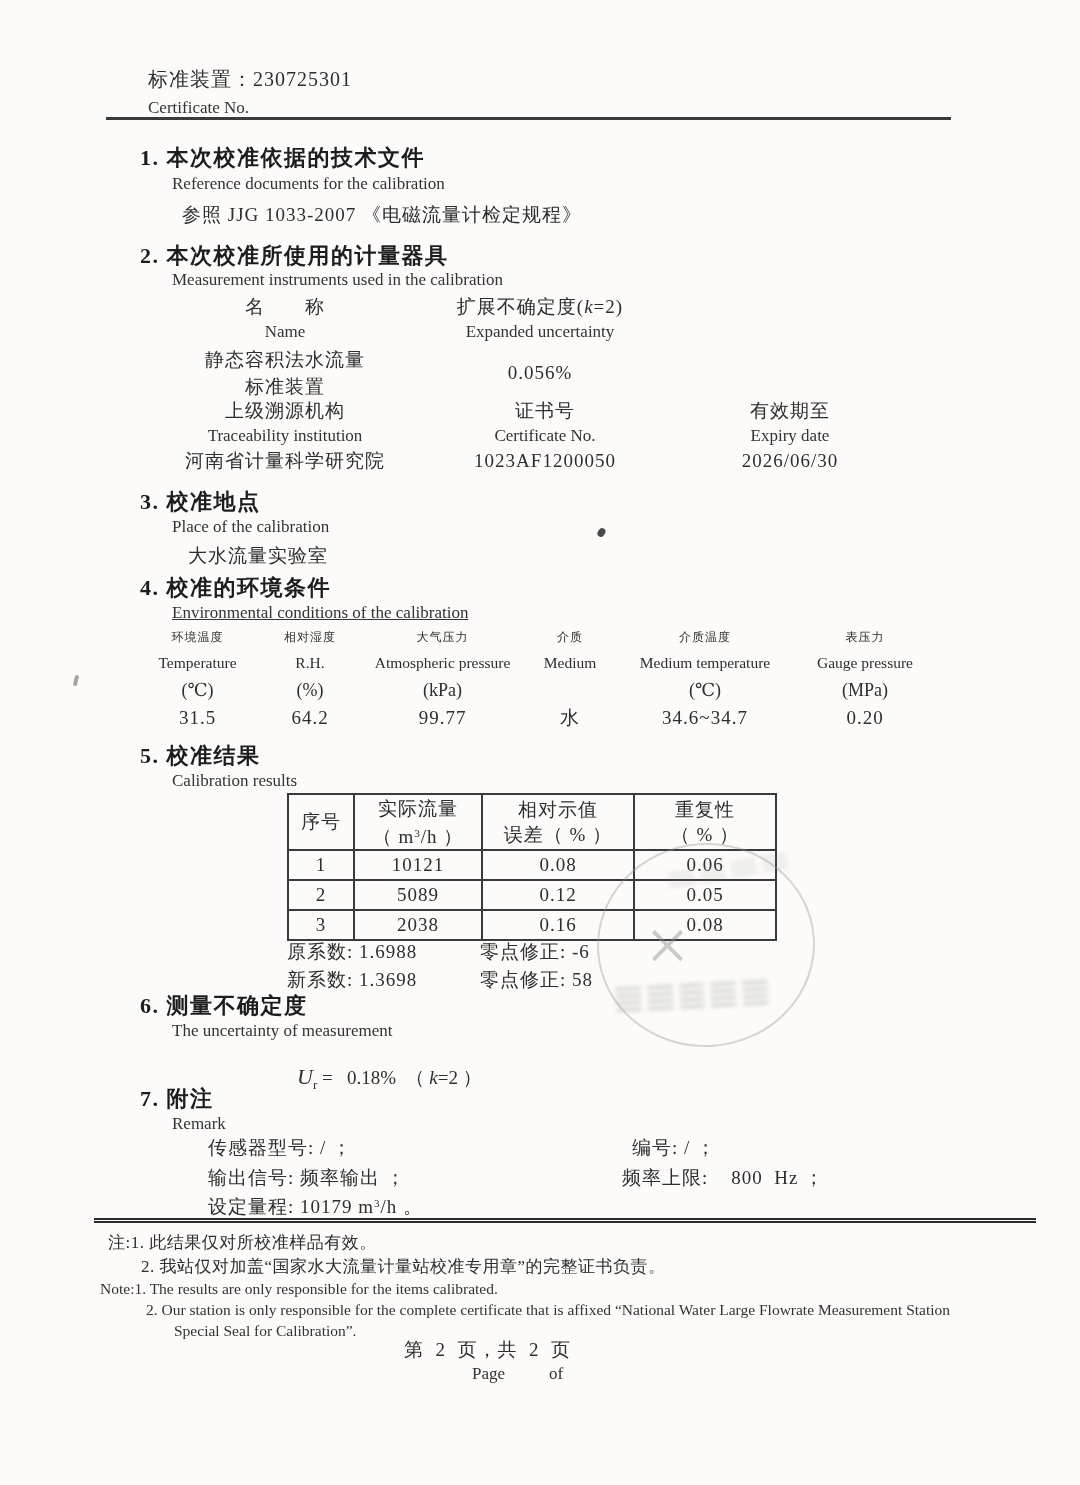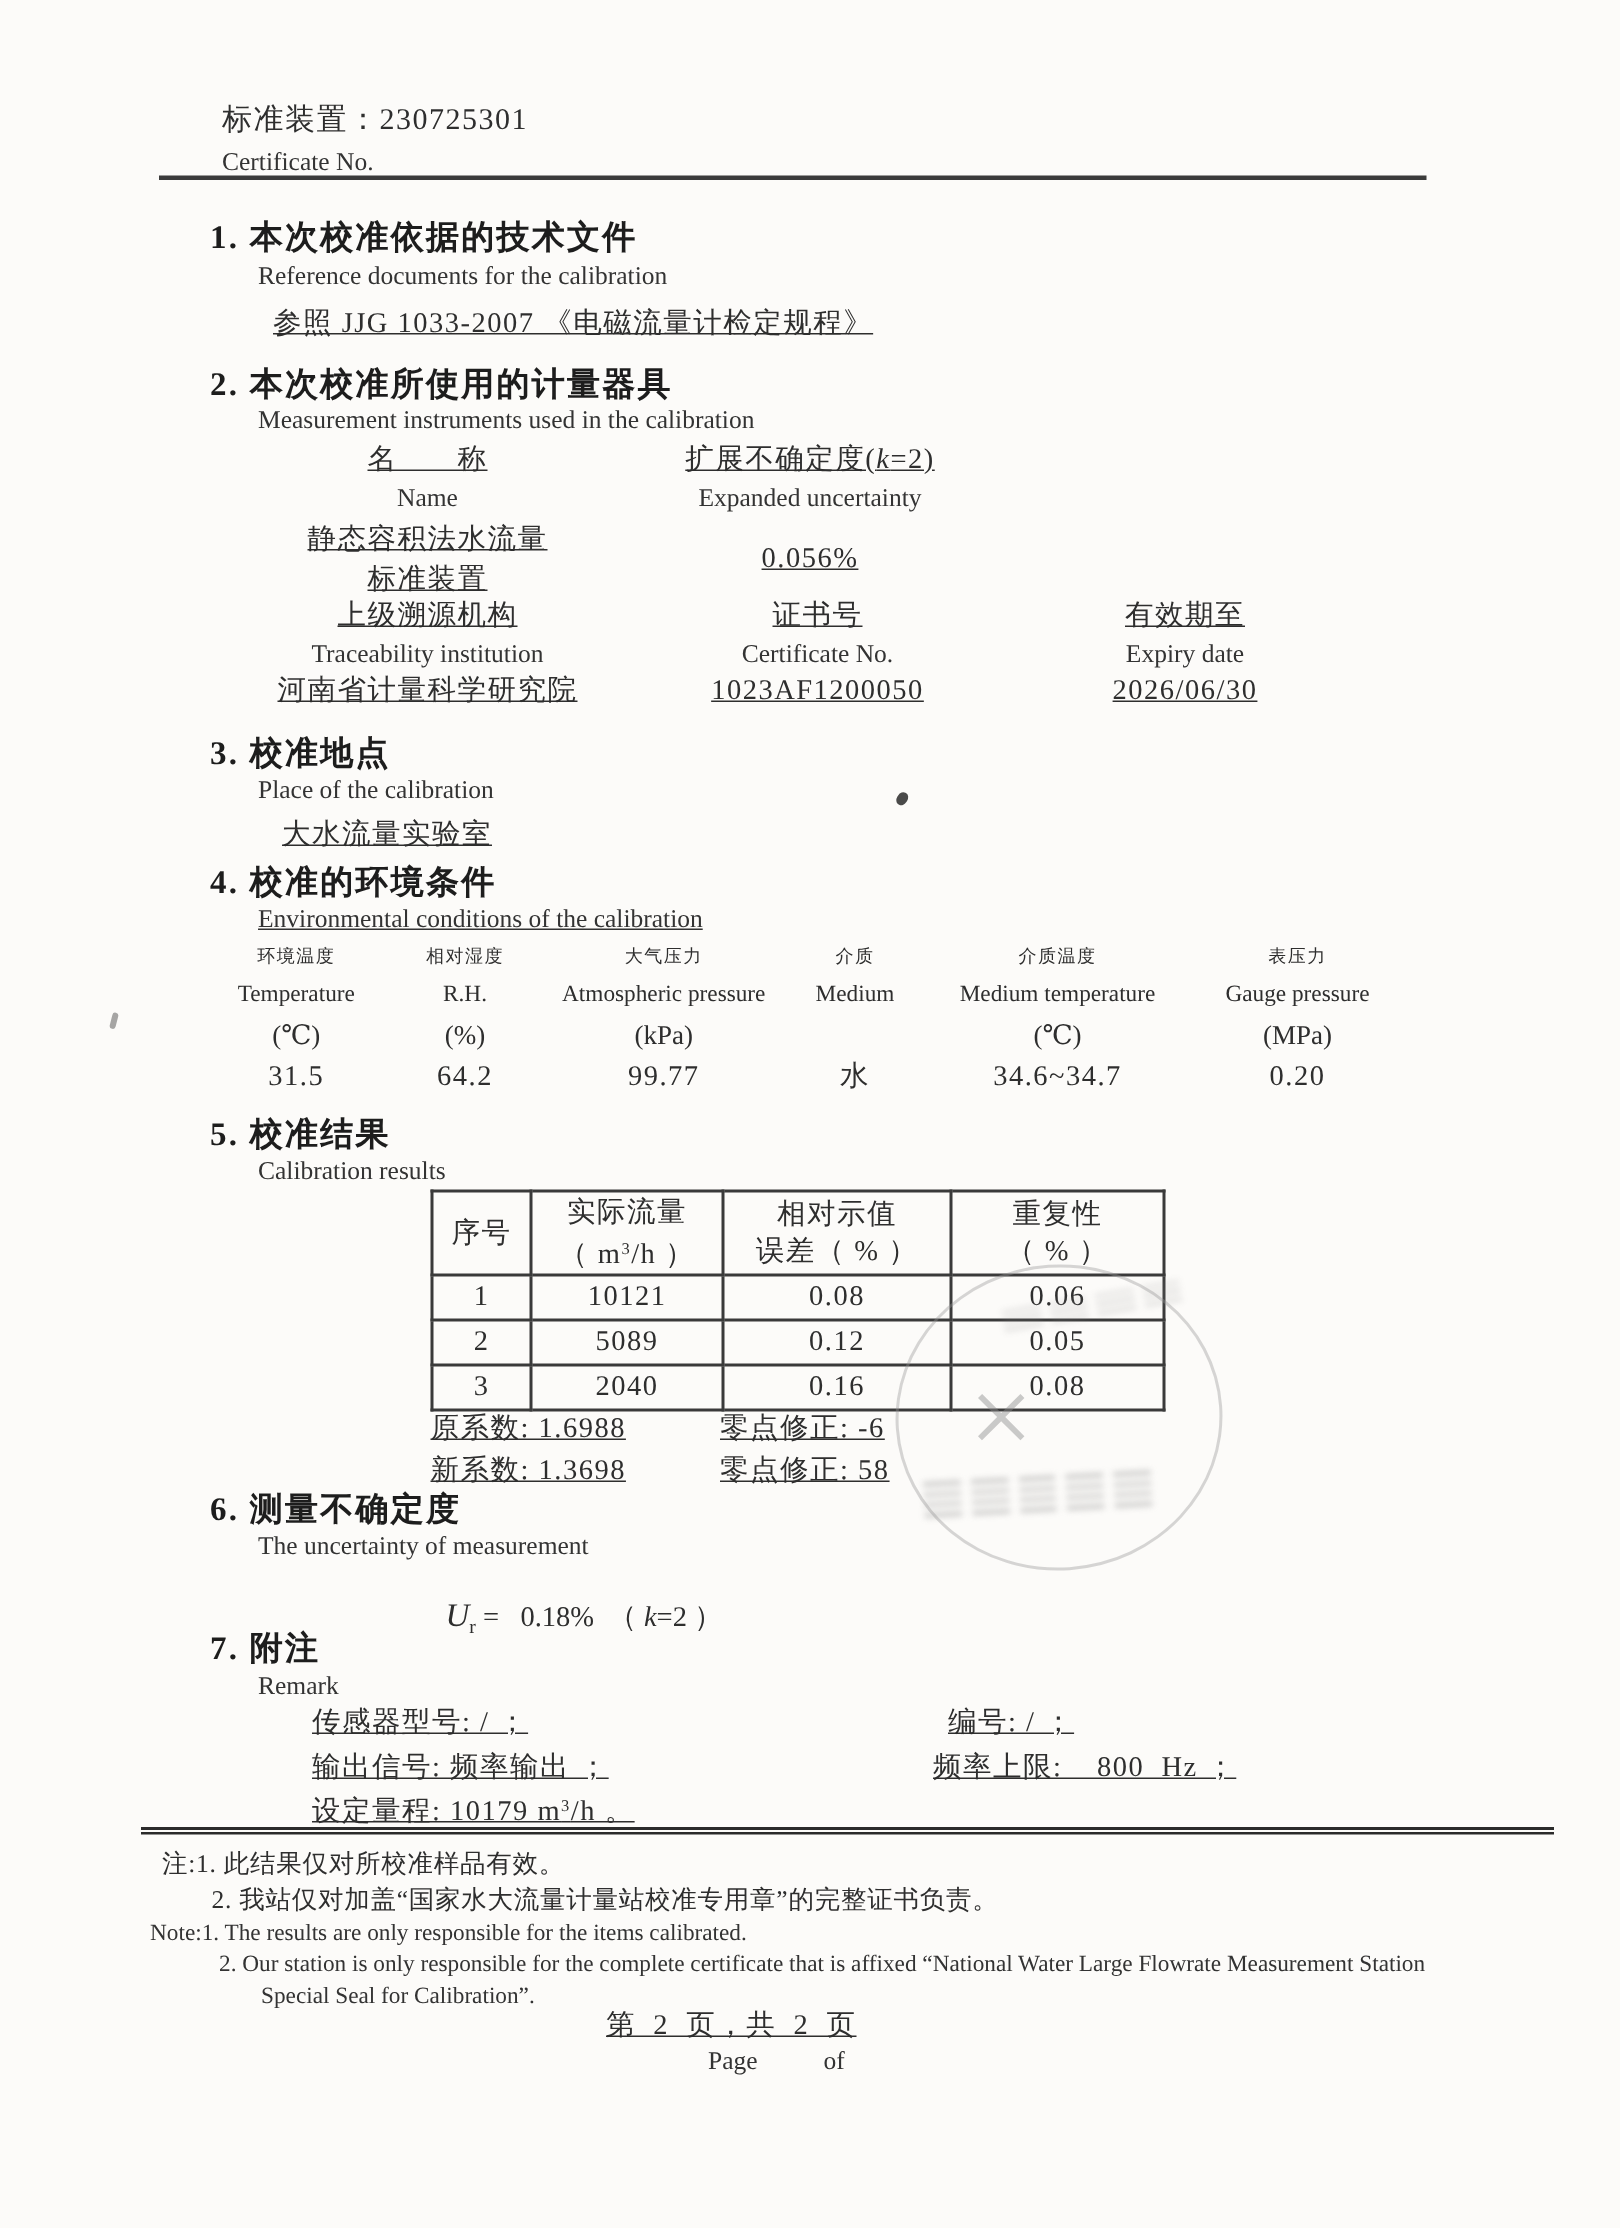--- a/index.html
+++ b/index.html
@@ -5,21 +5,21 @@
 <style>
   html,body { margin:0; padding:0; background:#fcfbf9; }
   .page {
     position:relative; width:1080px; height:1485px;
     background:#fcfbf9; overflow:hidden;
     font-family:"Liberation Serif","DejaVu Serif",serif;
     color:#2e2e2e;
   }
   .abs { position:absolute; }
   .zh22 { font-size:22px; font-weight:600; letter-spacing:1.5px; color:#1d1d1d; }
-  .zh19 { font-size:19px; letter-spacing:1px;text-decoration:underline; }
+  .zh19 { font-size:19px; letter-spacing:1px; }
   .zh17 { font-size:17px; letter-spacing:0.5px; }
   .en17 { font-size:17px; color:#333; }
   .en15 { font-size:15.5px; color:#333; }
   .c    { text-align:center; }
   .pre  { white-space:pre; }
   .ital { font-style:italic; }
   .sup  { font-size:11px; vertical-align:6px; }
 
   .hdr-rule { height:3px; background:#3b3b3b; }
   .ft-rule  { height:5px; background:linear-gradient(#2b2b2b 0 2px,#fcfbf9 2px 3px,#2b2b2b 3px 5px); }
@@ -199,21 +199,21 @@
         <td class="dr">0.06</td>
       </tr>
       <tr>
         <td class="dr">2</td>
         <td class="dr">5089</td>
         <td class="dr">0.12</td>
         <td class="dr">0.05</td>
       </tr>
       <tr>
         <td class="dr">3</td>
-        <td class="dr">2040</td>
+        <td class="dr">2038</td>
         <td class="dr">0.16</td>
         <td class="dr">0.08</td>
       </tr>
     </tbody>
       </table>
   </div>
 
   <span class="abs zh19" style="left:287px; top:939px;">原系数: 1.6988</span>
   <span class="abs zh19" style="left:480px; top:939px;">零点修正: -6</span>
   <span class="abs zh19" style="left:287px; top:967px;">新系数: 1.3698</span>

